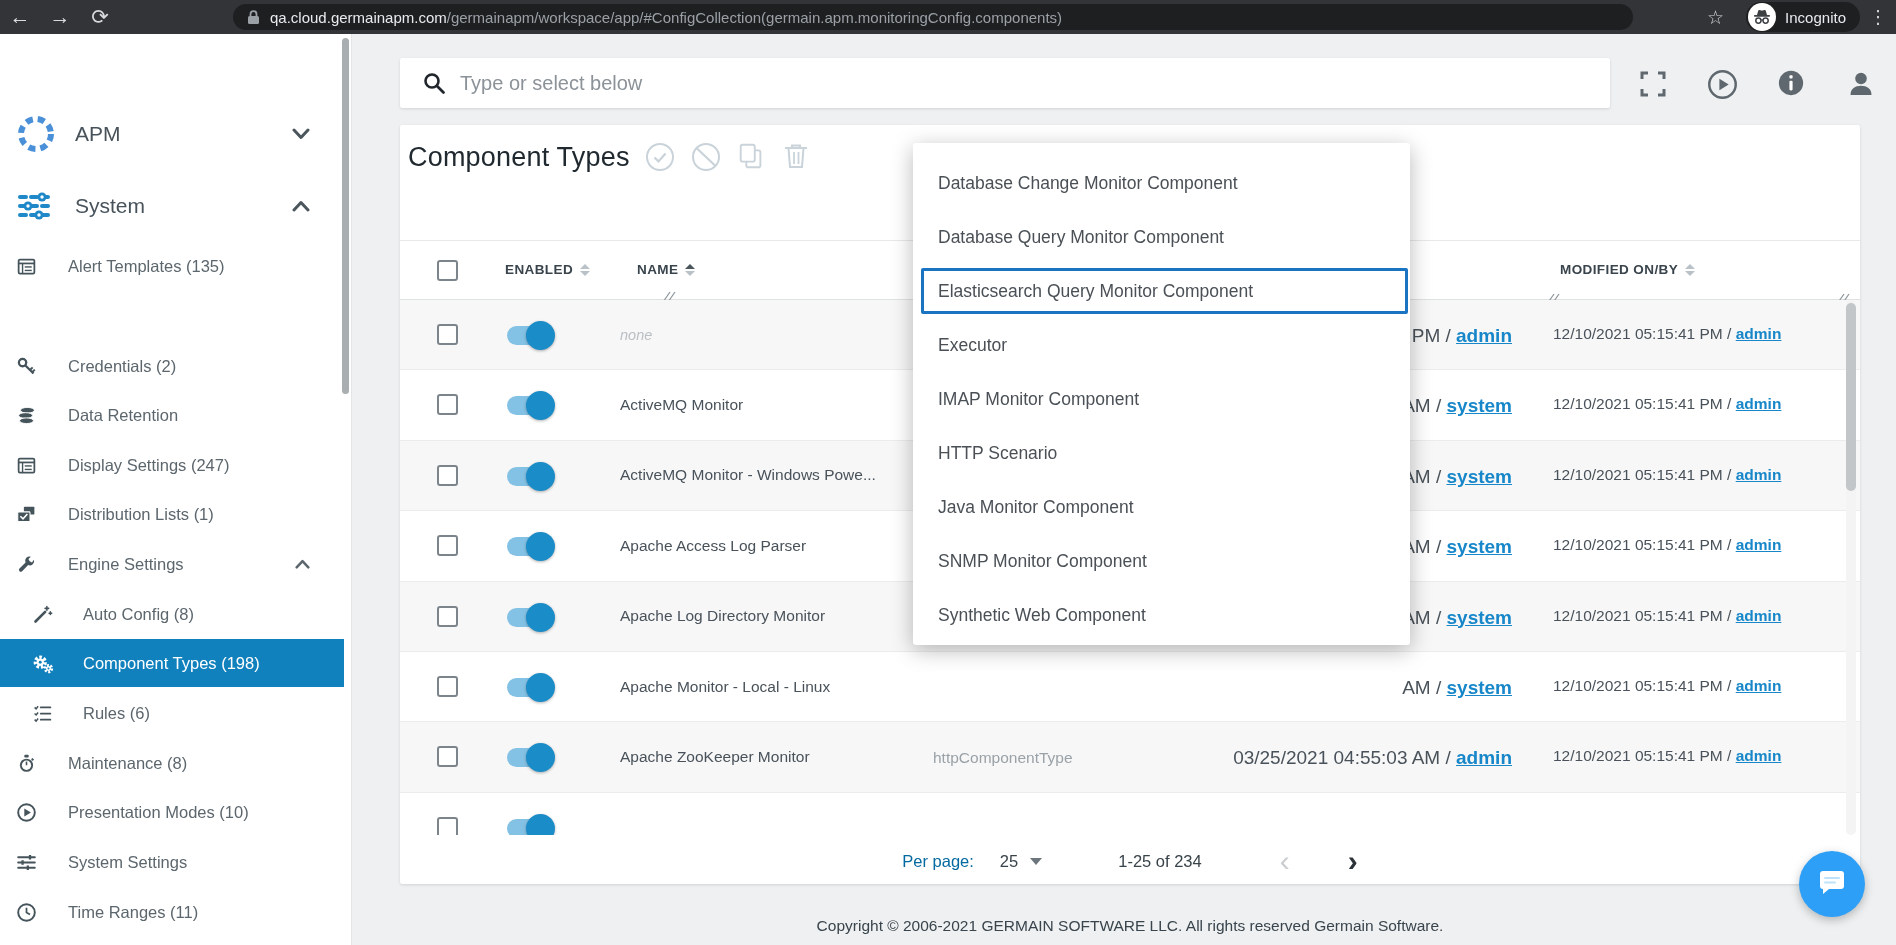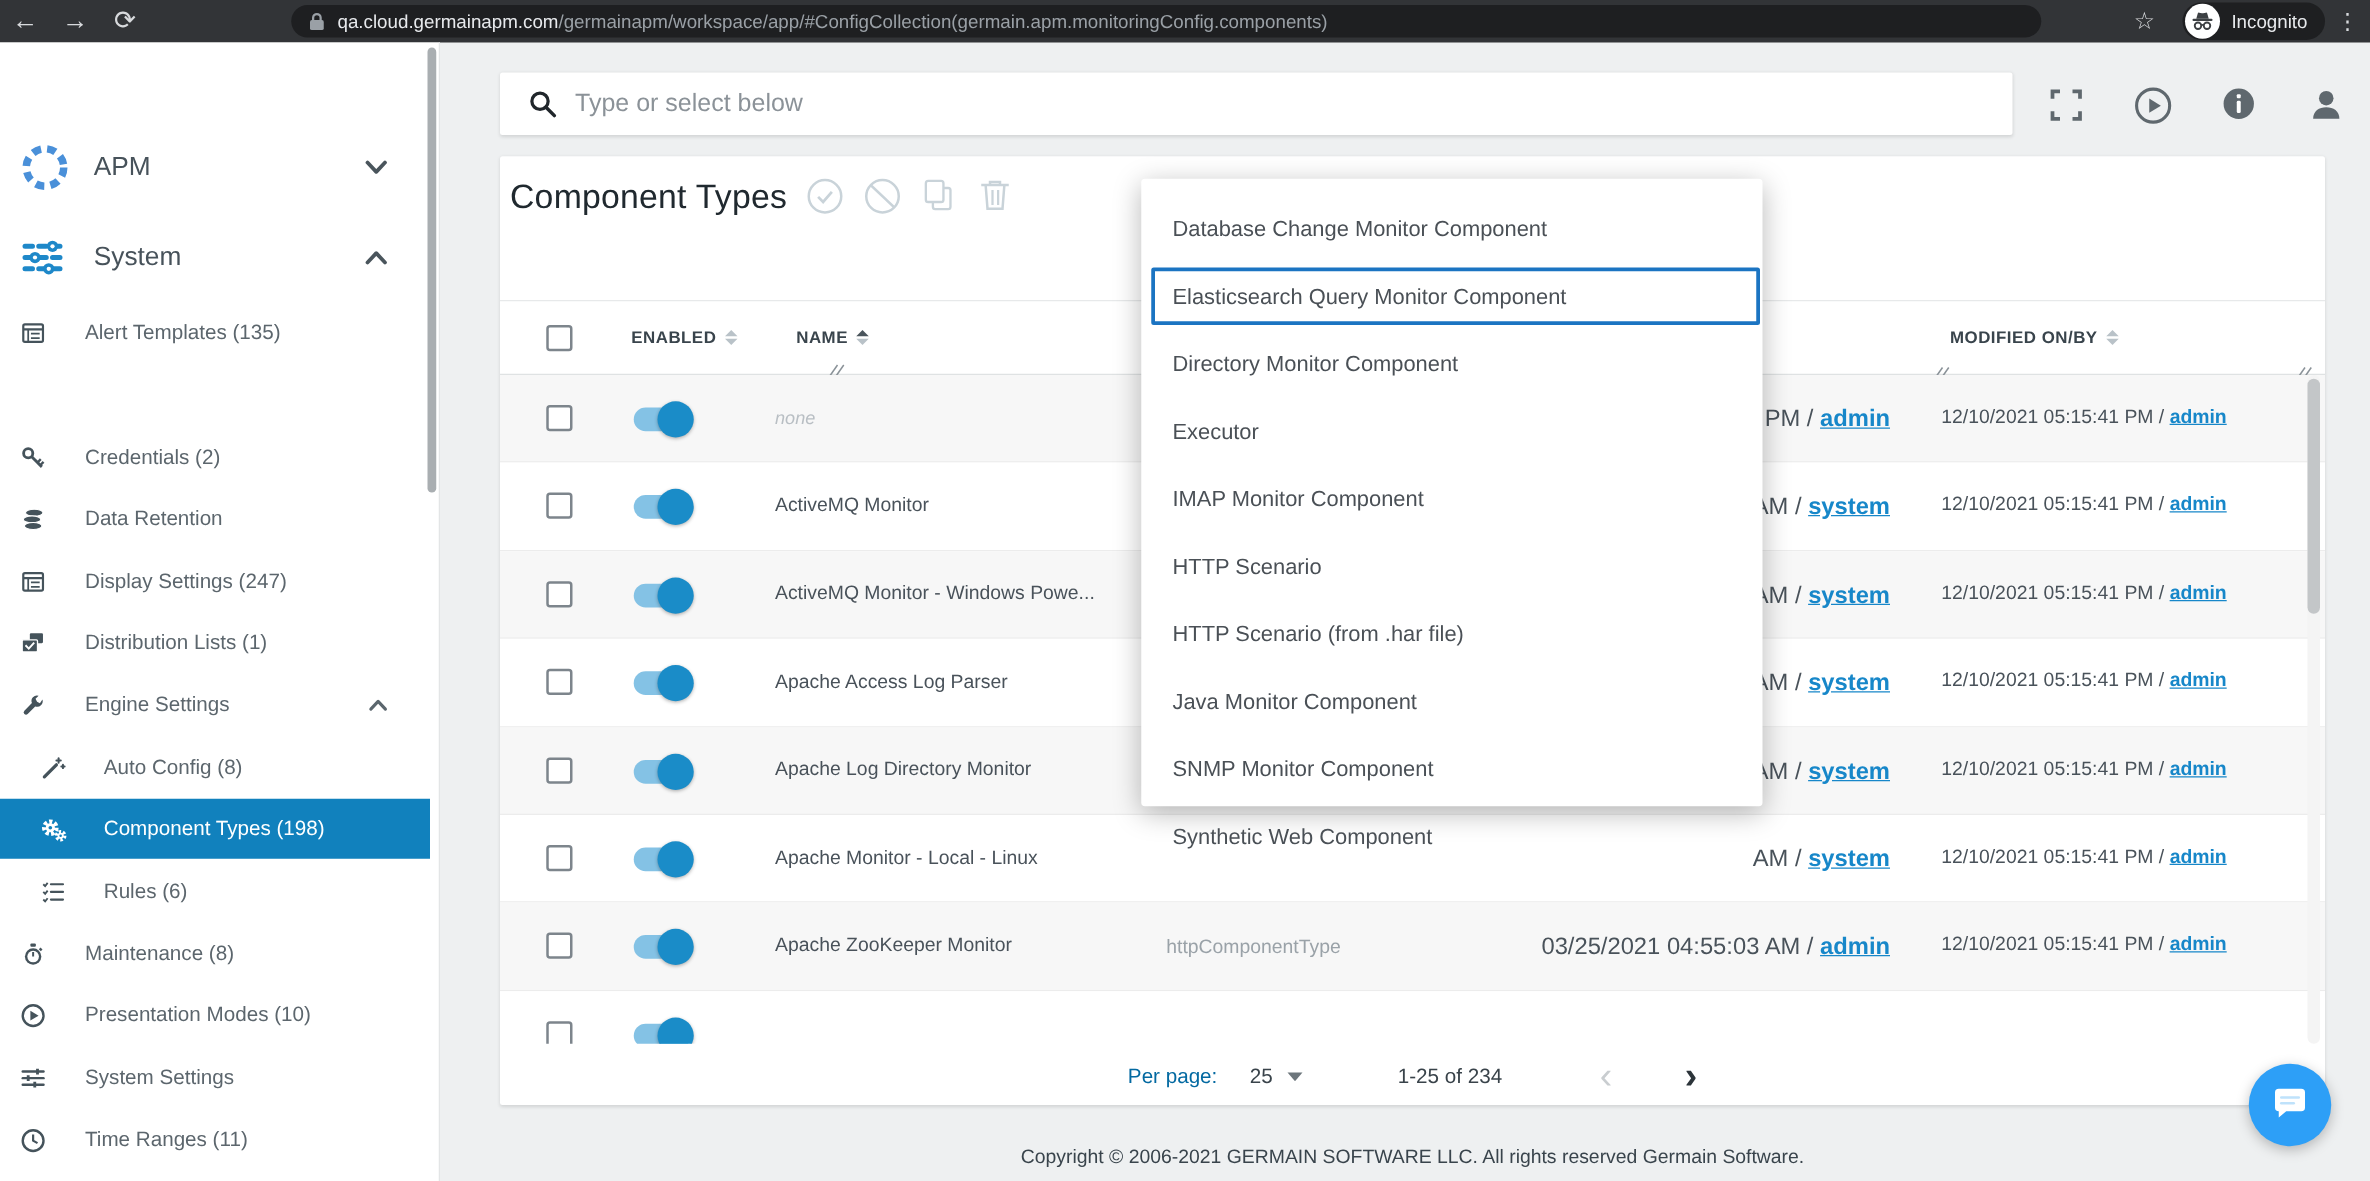--- a/index.html
+++ b/index.html
@@ -537,26 +537,25 @@
           <span class="caret"></span>
         </span>
       <span class="range">1-25 of 234</span>
       <span class="pg-prev">‹</span>
       <span class="pg-next">›</span>
     </div>
   </div>
 
   <div class="dropdown">
     <div class="dd-item">Database Change Monitor Component</div>
+    <div class="dd-item">Database Query Monitor Component</div>
     <div class="dd-item hl">Elasticsearch Query Monitor Component</div>
-    <div class="dd-item">Directory Monitor Component</div>
     <div class="dd-item">Executor</div>
     <div class="dd-item">IMAP Monitor Component</div>
     <div class="dd-item">HTTP Scenario</div>
-    <div class="dd-item">HTTP Scenario (from .har file)</div>
     <div class="dd-item">Java Monitor Component</div>
     <div class="dd-item">SNMP Monitor Component</div>
     <div class="dd-item">Synthetic Web Component</div>
   </div>
 
   <div class="copyright">Copyright © 2006-2021 GERMAIN SOFTWARE LLC. All rights reserved Germain Software.</div>
 
   <div class="chat">
     <span>
         <svg width="30" height="28" viewBox="0 0 30 28">

